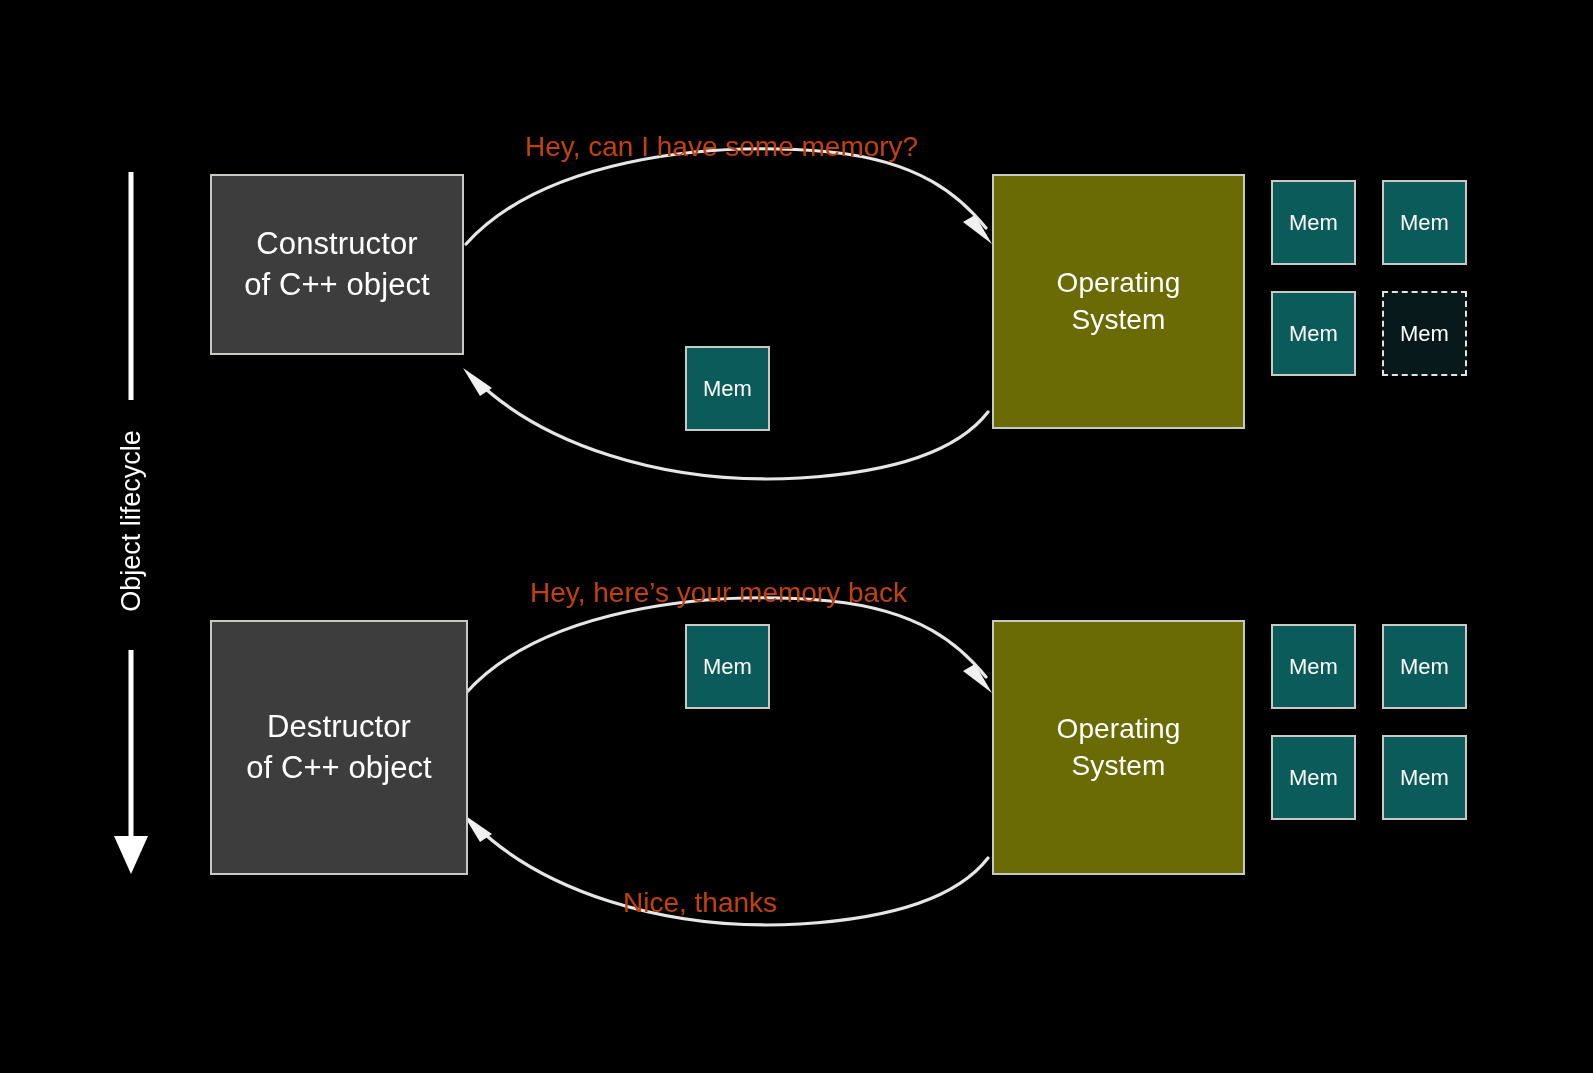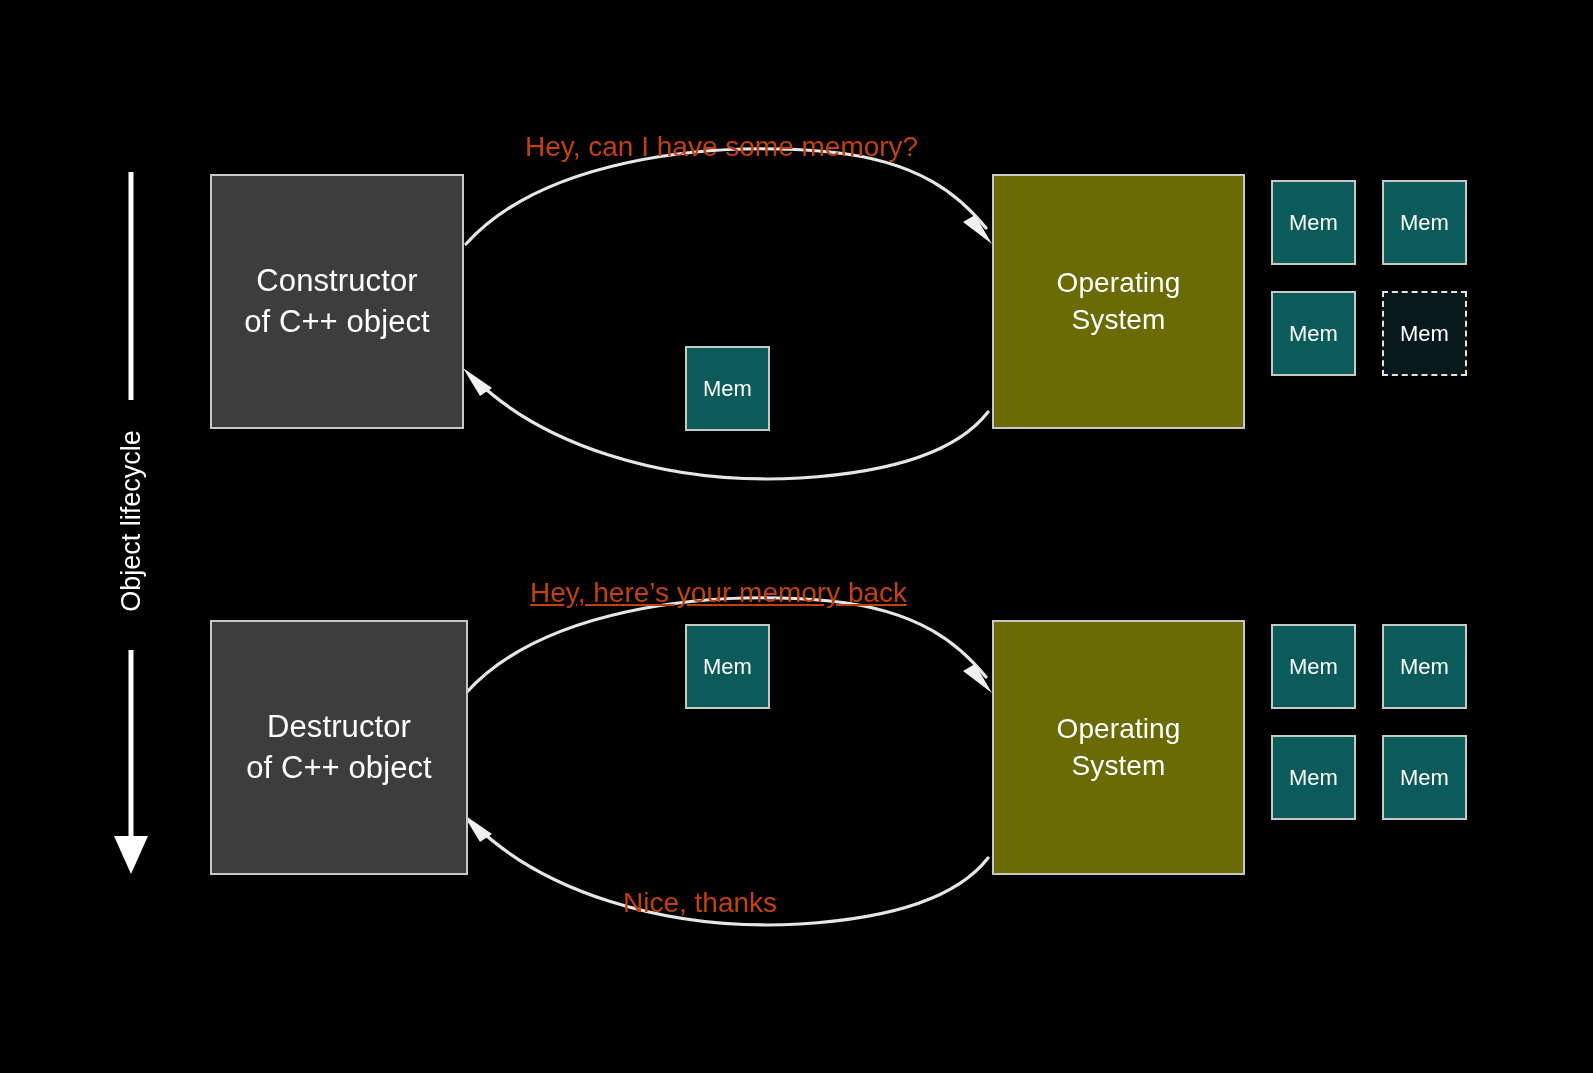--- a/index.html
+++ b/index.html
@@ -136,21 +136,21 @@
     <polygon class="head" points="992 693, 963 671, 975 664"></polygon>
 
     <path class="flow" d="M 988 858 C 960 894, 900 918, 800 924 C 660 932, 540 888, 476 826"></path>
     <polygon class="head" points="463 814, 492 834, 480 842"></polygon>
   </svg>
 
   <div id="lifecycle-axis">
     <span class="axis-label">Object lifecycle</span>
   </div>
 
-  <div class="actor-box lifecycle-obj" style="left:210px; top:174px; width:254px; height:255px;">
+  <div class="actor-box lifecycle-obj" style="left:210px; top:174px; width:254px; height:181px;">
     <span>
       <span class="actor-label">Constructor</span>
       <span class="actor-label">of C++ object</span>
     </span>
   </div>
 
   <div class="actor-box os" style="left:992px; top:174px; width:253px; height:255px;">
     <span>
       <span class="actor-label">Operating</span>
       <span class="actor-label">System</span>
@@ -174,21 +174,21 @@
     </span>
   </div>
 
   <div class="actor-box os" style="left:992px; top:620px; width:253px; height:255px;">
     <span>
       <span class="actor-label">Operating</span>
       <span class="actor-label">System</span>
     </span>
   </div>
 
-  <div class="caption" style="left:530px; top:577px;text-decoration:underline;">Hey, here’s your memory back</div>
+  <div class="caption" style="left:530px; top:577px;">Hey, here’s your memory back</div>
 
   <div class="caption" style="left:623px; top:887px;">Nice, thanks</div>
 
   <div class="mem" style="left:685px; top:624px; width:85px; height:85px;">Mem</div>
 
   <div class="mem" style="left:1271px; top:624px; width:85px; height:85px;">Mem</div>
   <div class="mem" style="left:1382px; top:624px; width:85px; height:85px;">Mem</div>
   <div class="mem" style="left:1271px; top:735px; width:85px; height:85px;">Mem</div>
   <div class="mem" style="left:1382px; top:735px; width:85px; height:85px;">Mem</div>
 

